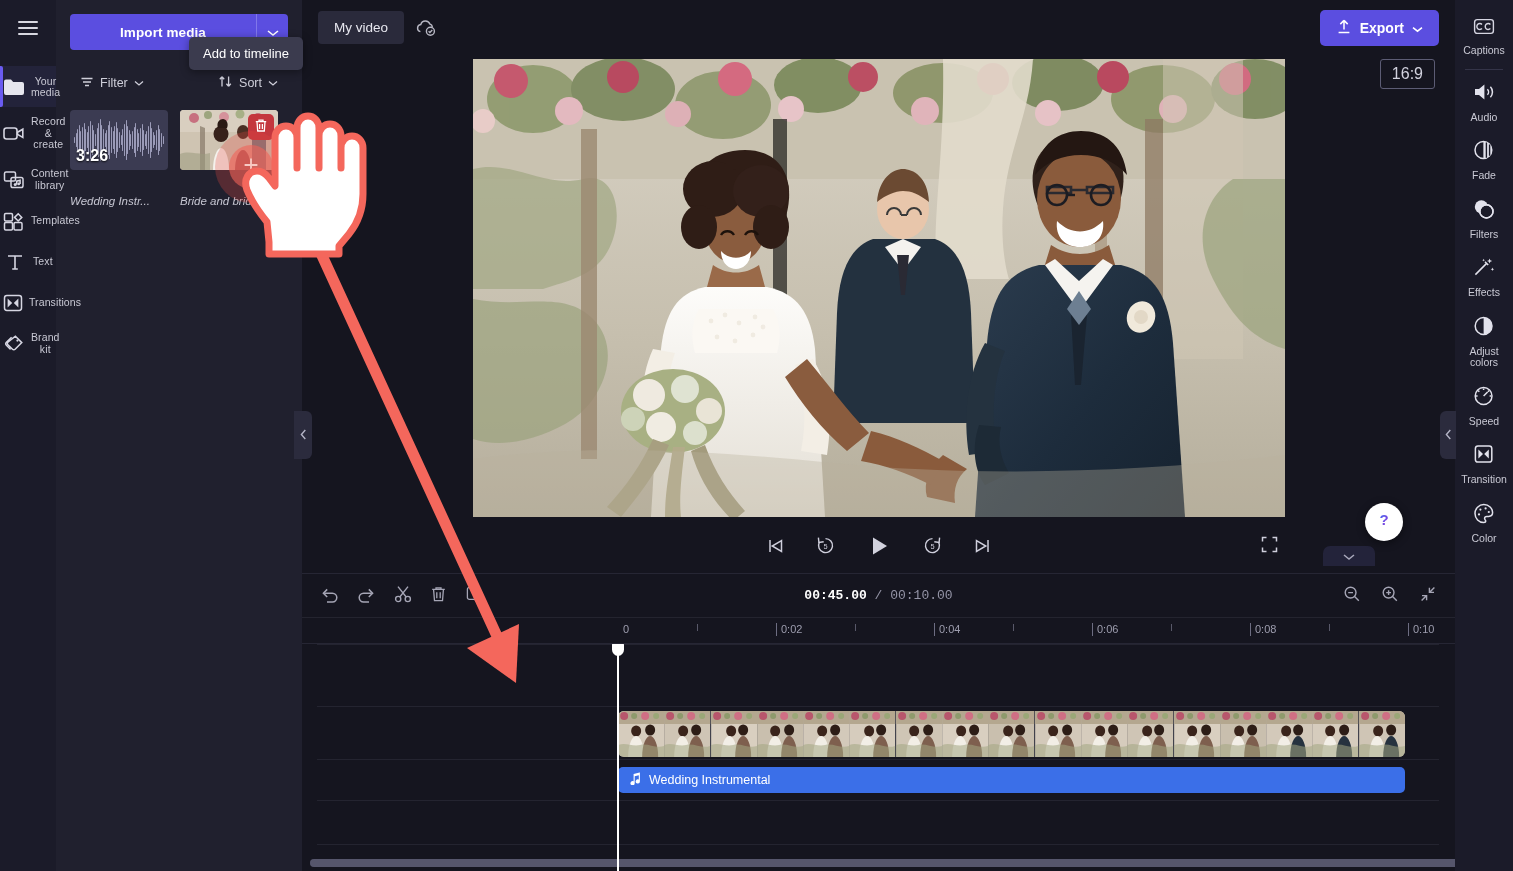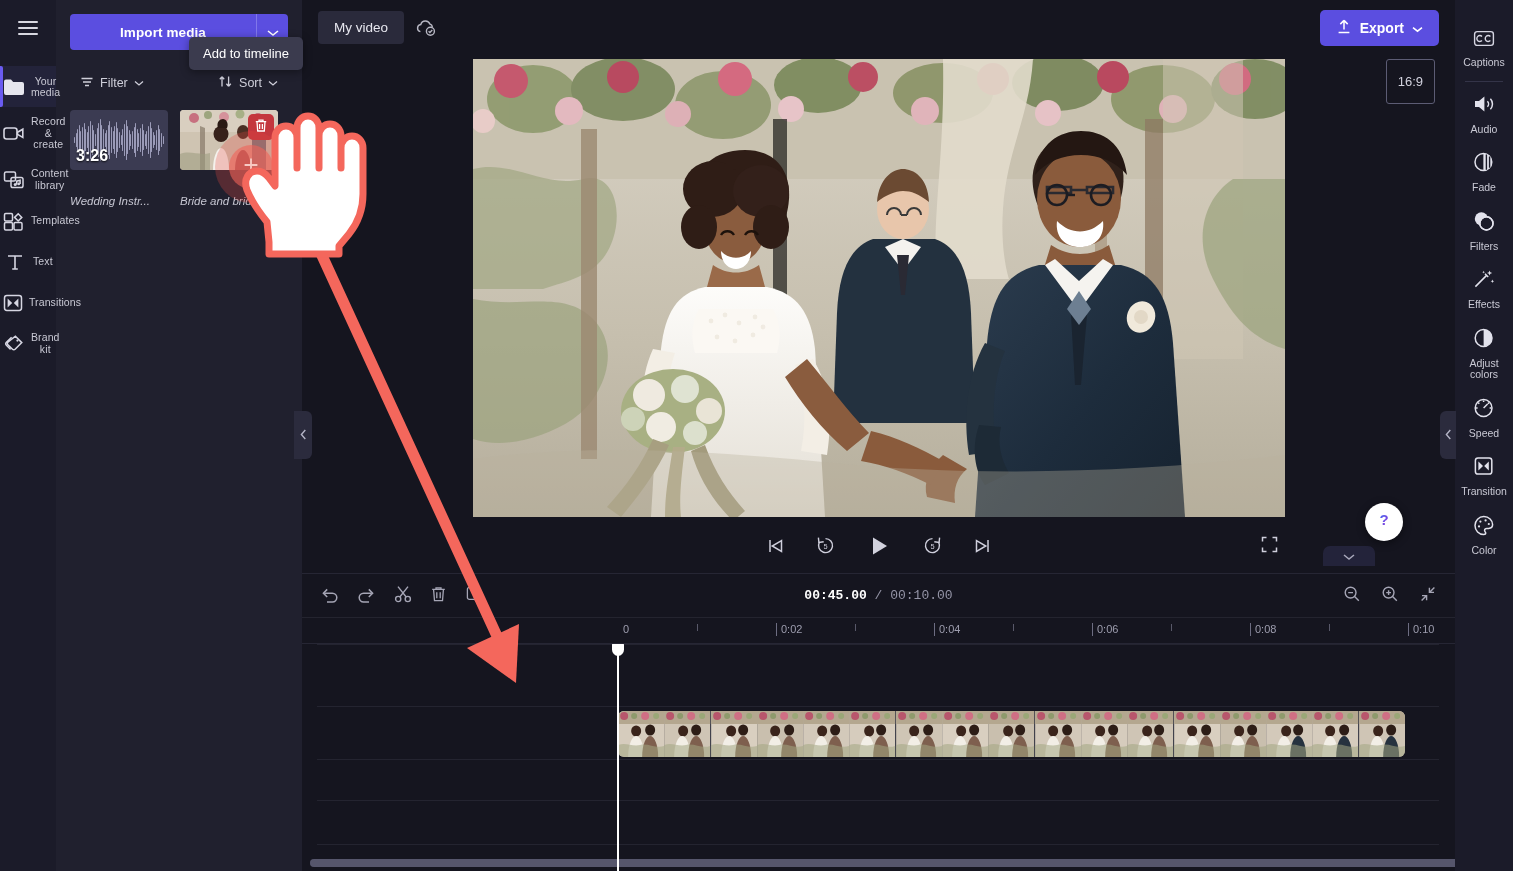--- a/index.html
+++ b/index.html
@@ -112,21 +112,21 @@
   .spacer { flex: 1; }
   .export-btn {
     display: flex; align-items: center; gap: 8px; background: #5b4ee0; color: #fff;
     border: none; border-radius: 5px; height: 36px; padding: 0 16px; font-size: 14px;
     font-weight: 700; cursor: pointer; font-family: inherit;
   }
 
   .preview-wrap { flex: 1; position: relative; display: flex; flex-direction: column; align-items: center; }
   .ratio-badge {
     position: absolute; right: 20px; top: 4px; border: 1px solid #5c5c74; border-radius: 3px;
-    font-size: 13px; color: #d2d2de; padding: 14px 11px; cursor: pointer;
+    font-size: 16px; color: #d2d2de; padding: 5px 11px; cursor: pointer;
   }
   .stage {
     width: 812px; height: 458px; margin-top: 4px; background: #000; position: relative; overflow: hidden;
   }
   .stage svg { width: 100%; height: 100%; display: block; }
   .transport {
     width: 100%; height: 52px; display: flex; align-items: center; justify-content: center;
     gap: 26px; position: relative; margin-top: 4px;
   }
   .tbtn { background: none; border: none; cursor: pointer; display: flex; padding: 2px; }
@@ -185,21 +185,21 @@
   }
   .hscroll {
     position: absolute; left: 8px; bottom: 5px; height: 8px; width: 1490px;
     background: #2e2e3f; border-radius: 4px;
   }
   .hscroll i { position: absolute; left: 0; top: 0; height: 8px; width: 1460px; background: #56566c; border-radius: 4px; }
 
   
   .rrail {
     width: 58px; flex: 0 0 58px; height: 871px; background: #1b1b29;
-    display: flex; flex-direction: column; align-items: center; padding-top: 20px; position: relative; z-index: 5;
+    display: flex; flex-direction: column; align-items: center; padding-top: 8px; position: relative; z-index: 5;
   }
   .rrail-item {
     width: 58px; padding: 9px 2px 7px; display: flex; flex-direction: column; align-items: center;
     gap: 5px; cursor: pointer;
   }
   .rrail-item .rr-label { font-size: 10.5px; line-height: 11.5px; color: #c9c9d4; text-align: center; }
   .rrail-sep { width: 38px; height: 1px; background: #343448; margin: 5px 0 2px; }
 
   
   .overlay { position: absolute; inset: 0; pointer-events: none; z-index: 50; }
@@ -1034,20 +1034,28 @@
                 <circle cx="38" cy="5" r="3" fill="#9aa777"></circle>
                 <ellipse cx="19" cy="20" rx="5" ry="5.6" fill="#3a241b"></ellipse>
                 <path d="M10 46c0-13 4-21 8-21s8 8 8 21z" fill="#f2eee6"></path>
                 <ellipse cx="32" cy="19" rx="5" ry="5.6" fill="#2d1d16"></ellipse>
                 <path d="M24 46c0-13 4-21 8-21s8 8 8 21z" fill="#26323f"></path>
                 <path d="M0 34c8-3 14 2 22 0s16 4 24 1v11H0z" fill="#a3a582" opacity=".55"></path>
               </svg>
             </div>
         </div>
 
+        <div class="clip-audio" style="left:316px; top:123px; width:787px;">
+          <span>
+            <svg width="12" height="13" viewBox="0 0 12 13" fill="#fff">
+              <path d="M10.6 0.6L4.6 2.1v7.2a2.1 2.1 0 1 0 1.1 1.8V4.2l4.1-1v4.4a2.1 2.1 0 1 0 1.1 1.8V0.6z"></path>
+            </svg>
+          </span>
+          <span>Wedding Instrumental</span>
+        </div>
 
         <div class="playhead" style="left:315px;">
           <div class="playhead-knob"></div>
         </div>
 
         <div class="hscroll">
           <i></i>
         </div>
       </div>
     </div>

